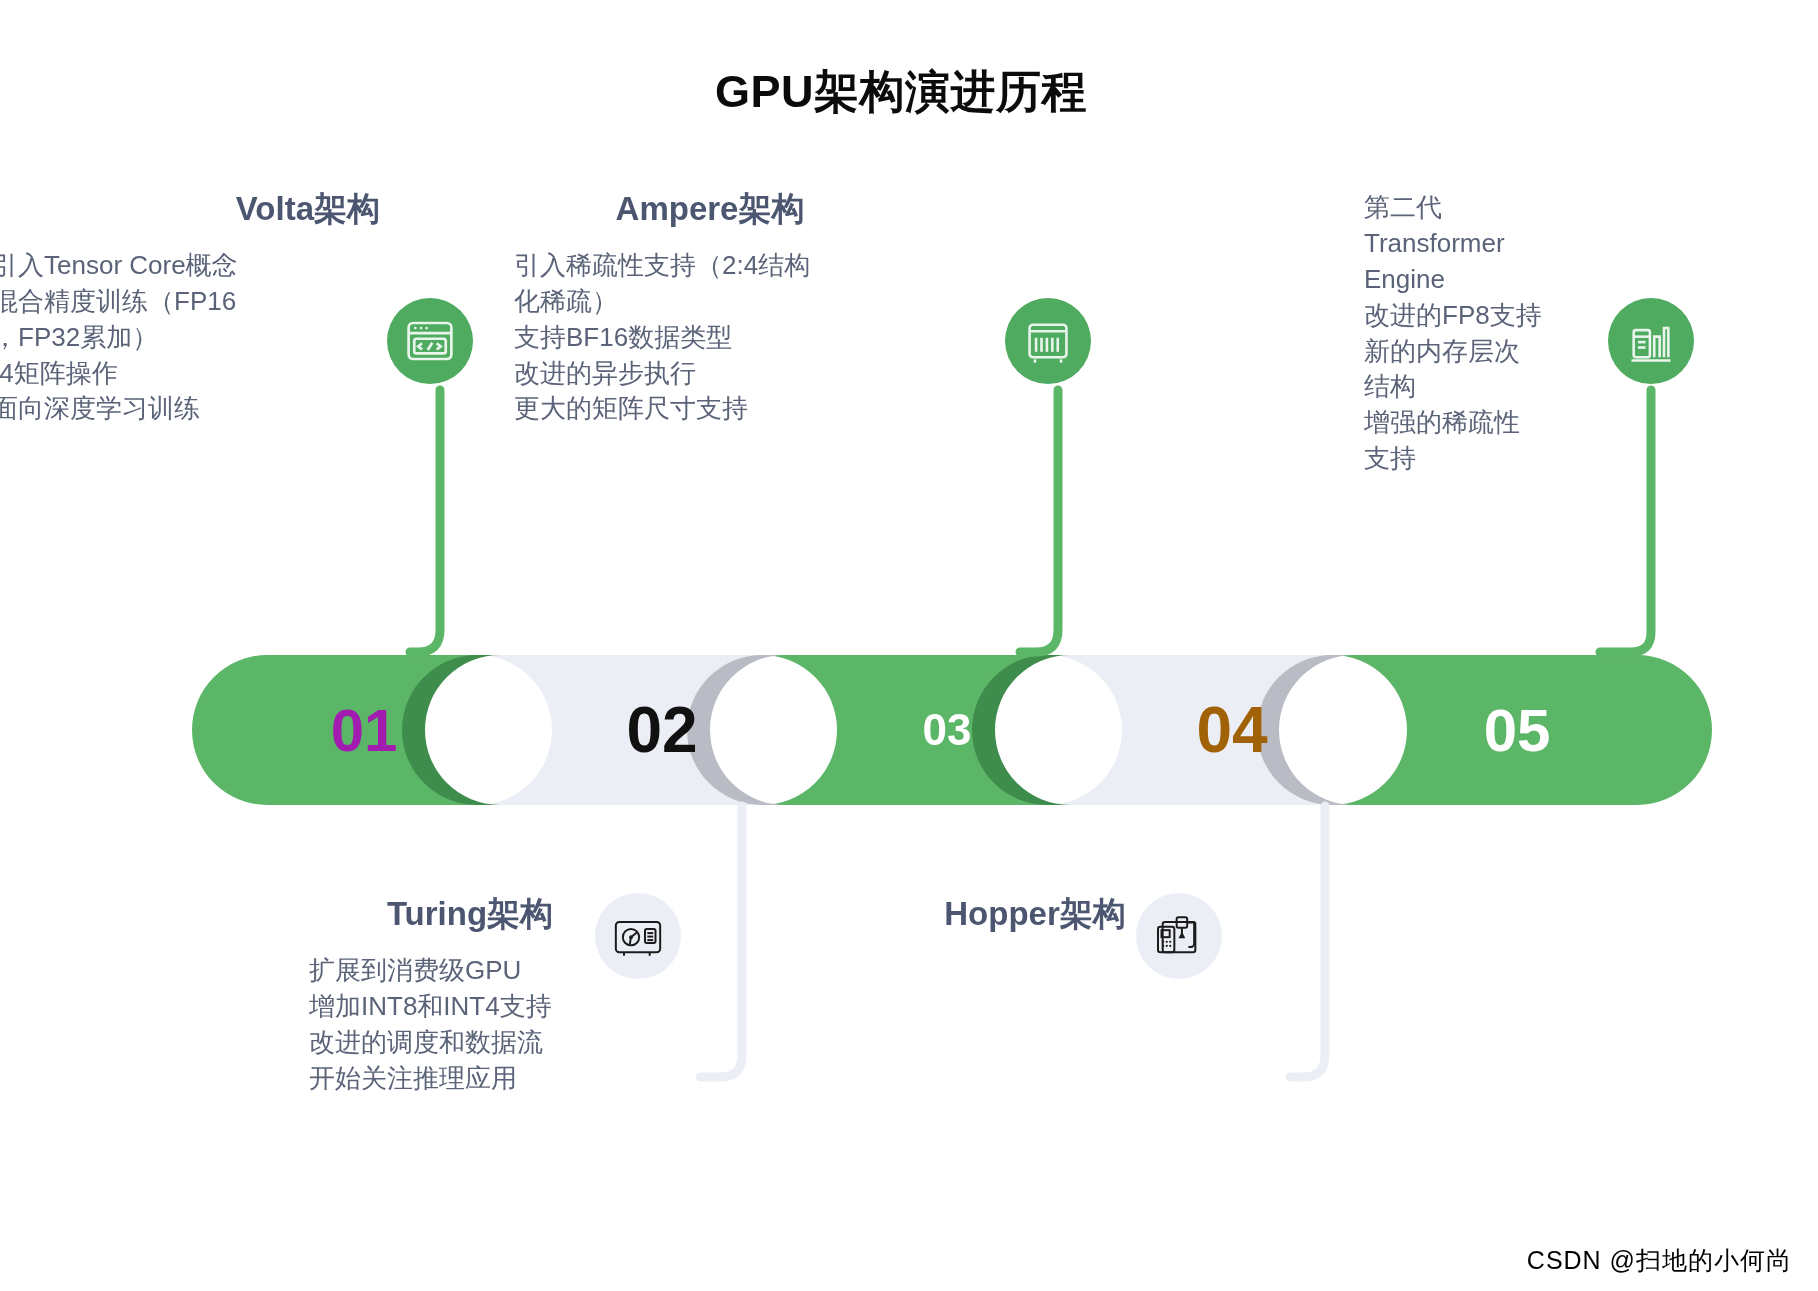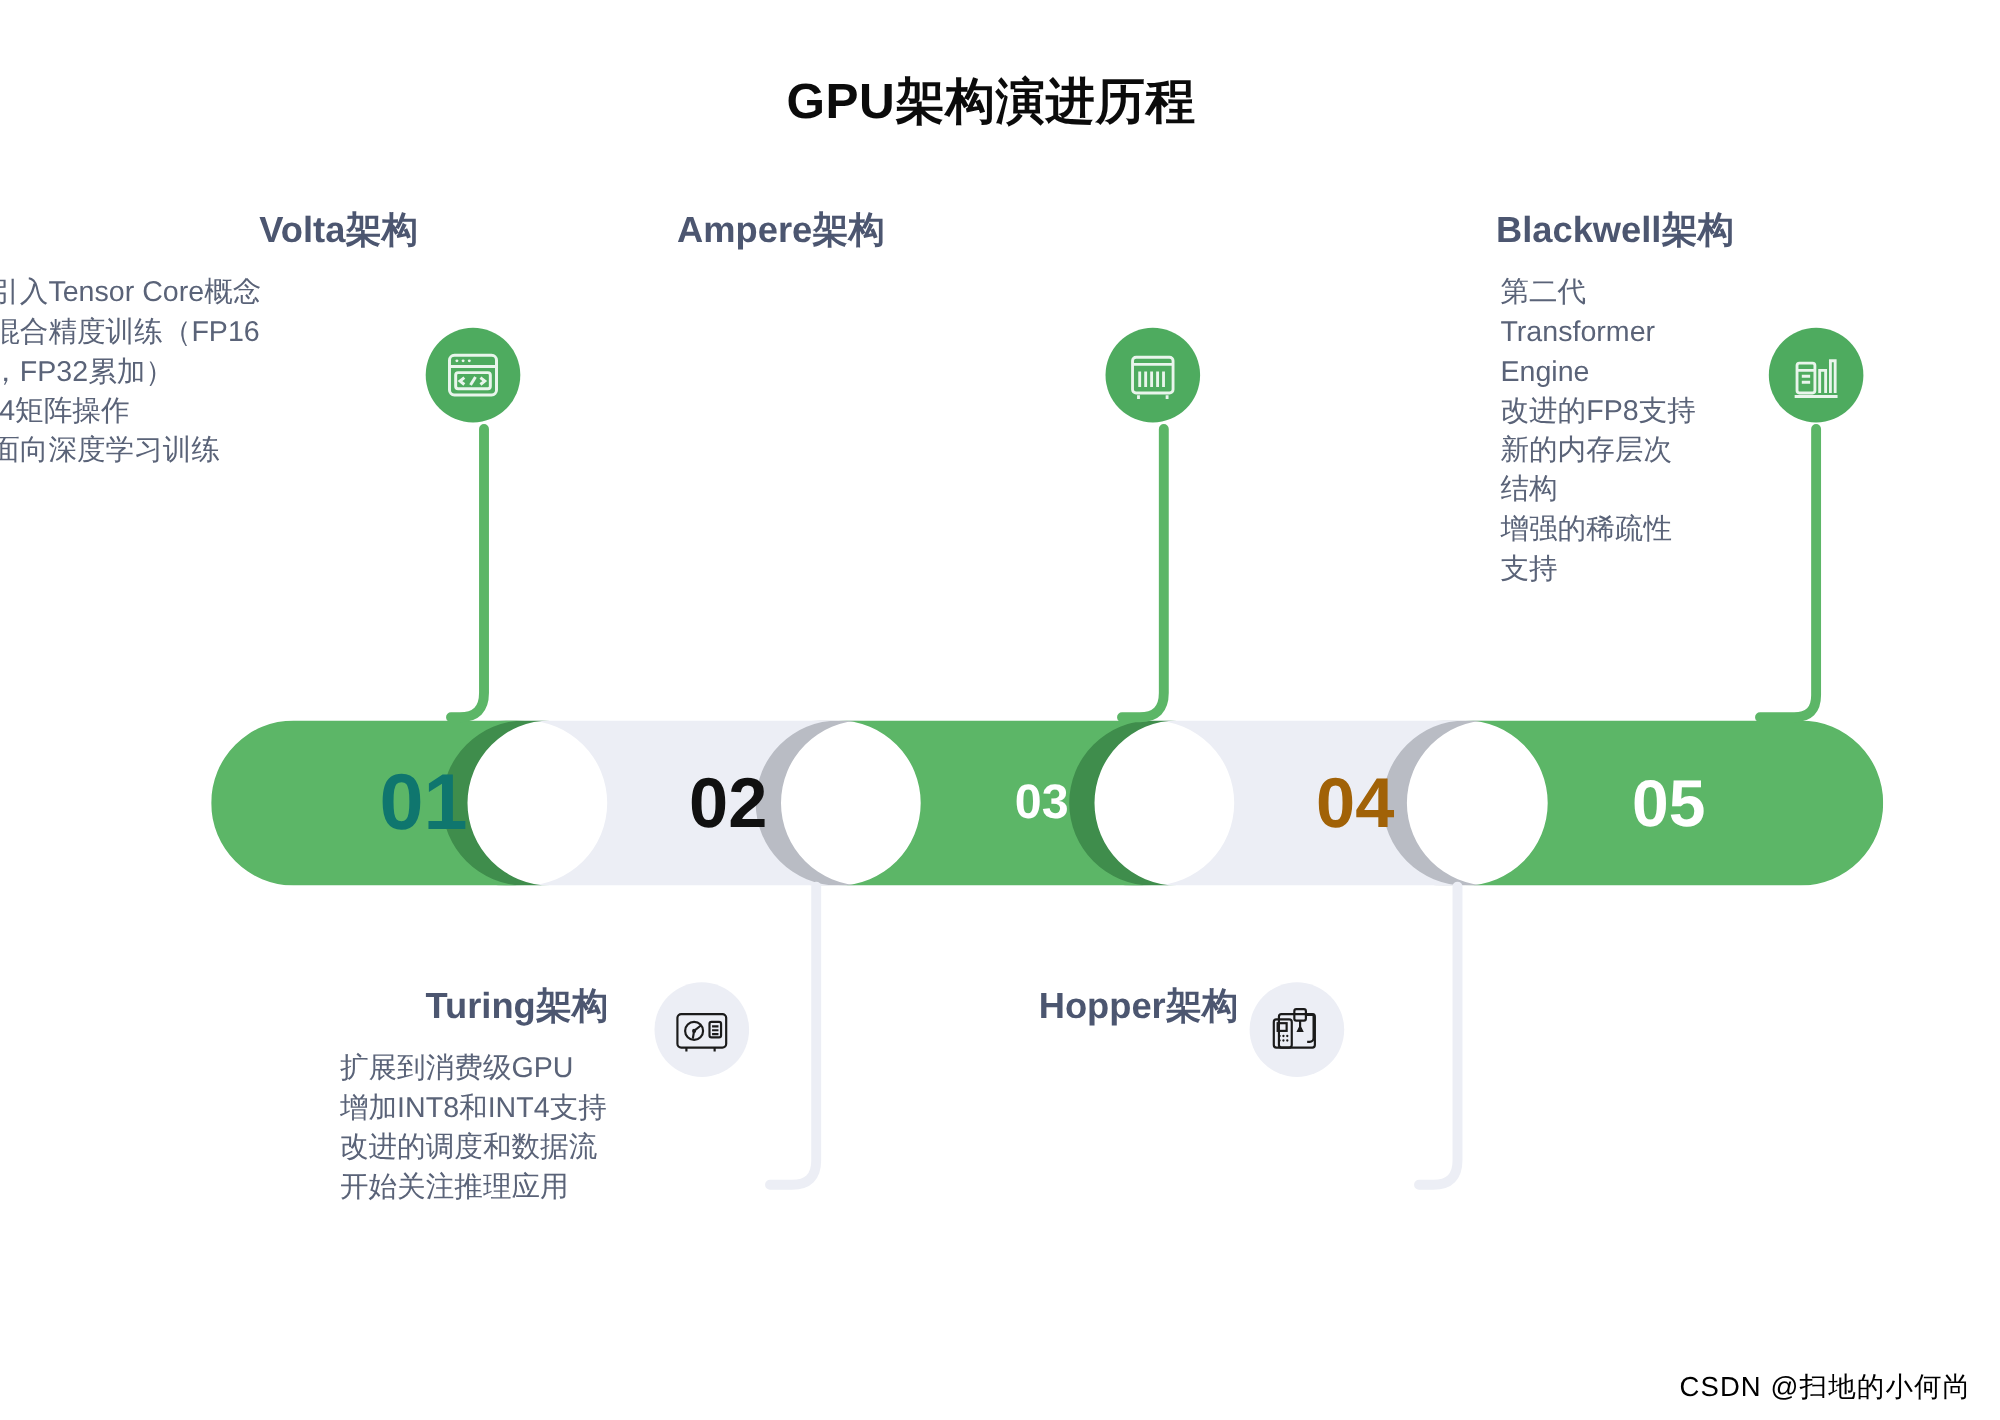--- a/index.html
+++ b/index.html
@@ -89,21 +89,21 @@
       <path d="M553,0 h40 a75,75 0 0 0 0,150 h-40 a75,75 0 0 1 0,-150 Z" fill="#b9bcc4"></path>
 
       <path d="M285,0 H570 a75,75 0 0 0 0,150 H285 a75,75 0 0 0 0,-150 Z" fill="#eceef5"></path>
 
       <path d="M268,0 h40 a75,75 0 0 0 0,150 h-40 a75,75 0 0 1 0,-150 Z" fill="#3f8d4c"></path>
 
       <path d="M75,0 H285 a75,75 0 0 0 0,150 H75 a75,75 0 0 1 0,-150 Z" fill="#5cb667"></path>
     </svg>
 
     <div style="position:absolute;left:0;top:0;width:1520px;height:150px;">
-      <div style="position:absolute;left:113px;top:0;width:160px;height:150px;display:flex;align-items:center;justify-content:center;font-size:72px;font-weight:bold;color:#0f766e;">01</div>
+      <div style="position:absolute;left:92px;top:0;width:160px;height:150px;display:flex;align-items:center;justify-content:center;font-size:60px;font-weight:bold;color:#a21caf;">01</div>
       <div style="position:absolute;left:390px;top:0;width:160px;height:150px;display:flex;align-items:center;justify-content:center;font-size:64px;font-weight:bold;color:#111111;">02</div>
       <div style="position:absolute;left:675px;top:0;width:160px;height:150px;display:flex;align-items:center;justify-content:center;font-size:44px;font-weight:bold;color:#ffffff;">03</div>
       <div style="position:absolute;left:960px;top:0;width:160px;height:150px;display:flex;align-items:center;justify-content:center;font-size:64px;font-weight:bold;color:#a16207;">04</div>
       <div style="position:absolute;left:1245px;top:0;width:160px;height:150px;display:flex;align-items:center;justify-content:center;font-size:60px;font-weight:bold;color:#ffffff;">05</div>
     </div>
   </div>
 
   <svg class="conn" style="left:0;top:0;width:1818px;height:1291px;">
     <path d="M440,390 L440,630 q0,22 -22,22 L410,652" fill="none" stroke="#5cb667" stroke-width="9" stroke-linecap="round"></path>
     <path d="M1058,390 L1058,630 q0,22 -22,22 L1020,652" fill="none" stroke="#5cb667" stroke-width="9" stroke-linecap="round"></path>
@@ -188,24 +188,28 @@
     <h3>Volta架构</h3>
     <div class="desc">首次引入Tensor Core概念
 支持混合精度训练（FP16
 输入，FP32累加）
 4×4×4矩阵操作
 主要面向深度学习训练</div>
   </div>
 
   <div class="block center" style="left:500px;top:190px;width:420px;">
     <h3>Ampere架构</h3>
+    <div class="desc" style="text-align:left;padding-left:14px;">引入稀疏性支持（2:4结构
+化稀疏）
+支持BF16数据类型
+改进的异步执行
+更大的矩阵尺寸支持</div>
   </div>
 
   <div class="block left" style="left:1360px;top:190px;width:300px;">
-    <h3>Blackwell架构</h3>
     <div class="desc" style="padding-left:4px;">第二代
 Transformer
 Engine
 改进的FP8支持
 新的内存层次
 结构
 增强的稀疏性
 支持</div>
   </div>
 

